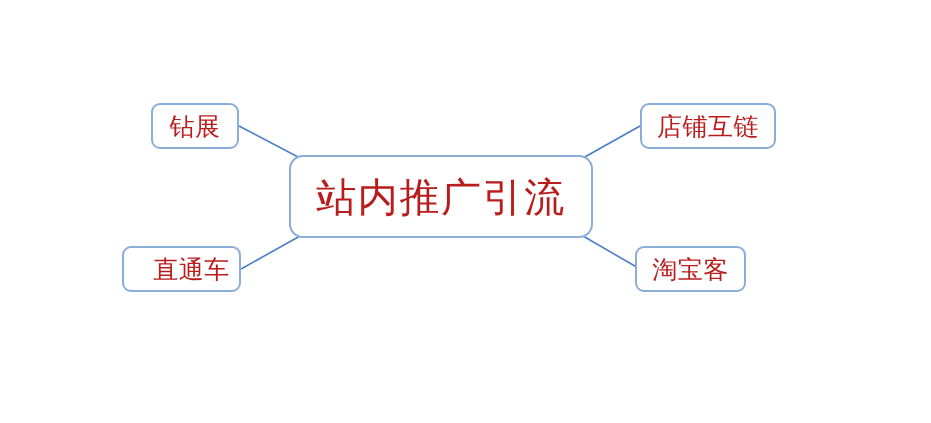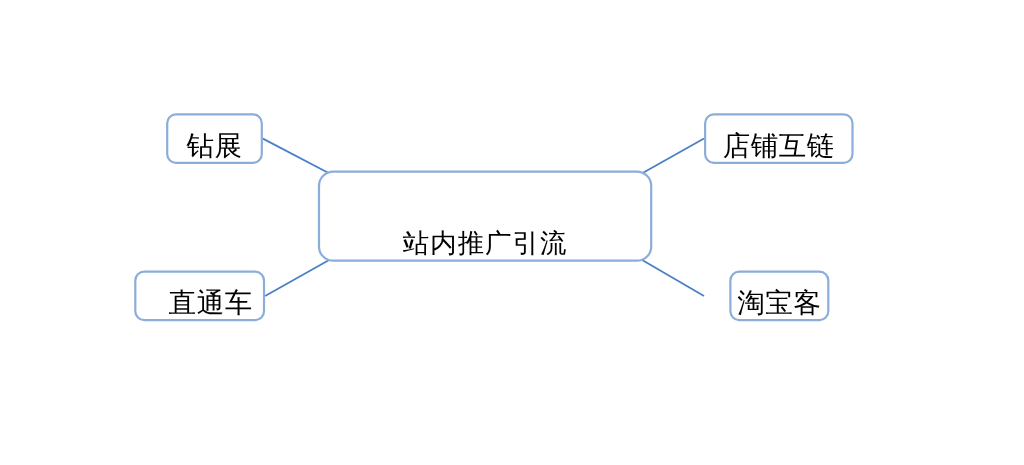--- a/index.html
+++ b/index.html
@@ -23,52 +23,51 @@
     left: 0;
     top: 0;
     width: 931px;
     height: 423px;
     pointer-events: none;
   }
   .node {
     position: absolute;
     box-sizing: border-box;
     display: flex;
-    align-items: flex-end;
+    align-items: center;
     justify-content: center;
     background: #ffffff;
     border: 2px solid #8badd9;
     border-radius: 10px;
-    color: #000000;
+    color: #b91c1c;
     white-space: nowrap;
     line-height: 1;
-    font-family: Liberation Mono, monospace;
   }
   .node-label {
     display: block;
     letter-spacing: 0.02em;
   }
   .node.leaf {
     font-size: 25px;
     border-radius: 9px;
   }
   .node.central {
     border-radius: 14px;
     border-width: 2px;
-    font-size: 24px;
+    font-size: 40px;
   }
   .node.central .node-label {
     letter-spacing: 0.04em;
   }
   
   #node-central { left: 289px; top: 155px; width: 304px; height: 83px; }
   #node-zuanzhan { left: 151px; top: 103px; width: 88px; height: 46px; }
   #node-dianpuhulian { left: 640px; top: 103px; width: 136px; height: 46px; }
   #node-zhitongche { left: 122px; top: 246px; width: 119px; height: 46px; padding-left: 20px; }
-  #node-taobaoke { left: 663px; top: 246px; width: 91px; height: 46px; }
+  #node-taobaoke { left: 635px; top: 246px; width: 111px; height: 46px; }
 </style>
 </head>
 <body>
 
 <div id="canvas">
 
   <svg id="connector-layer" viewBox="0 0 931 423" width="931" height="423" xmlns="http://www.w3.org/2000/svg">
     <line x1="239" y1="126" x2="300" y2="158" stroke="#4a7fc8" stroke-width="1.6"></line>
     <line x1="583" y1="158" x2="640" y2="126" stroke="#4a7fc8" stroke-width="1.6"></line>
     <line x1="241" y1="269" x2="300" y2="236" stroke="#4a7fc8" stroke-width="1.6"></line>

